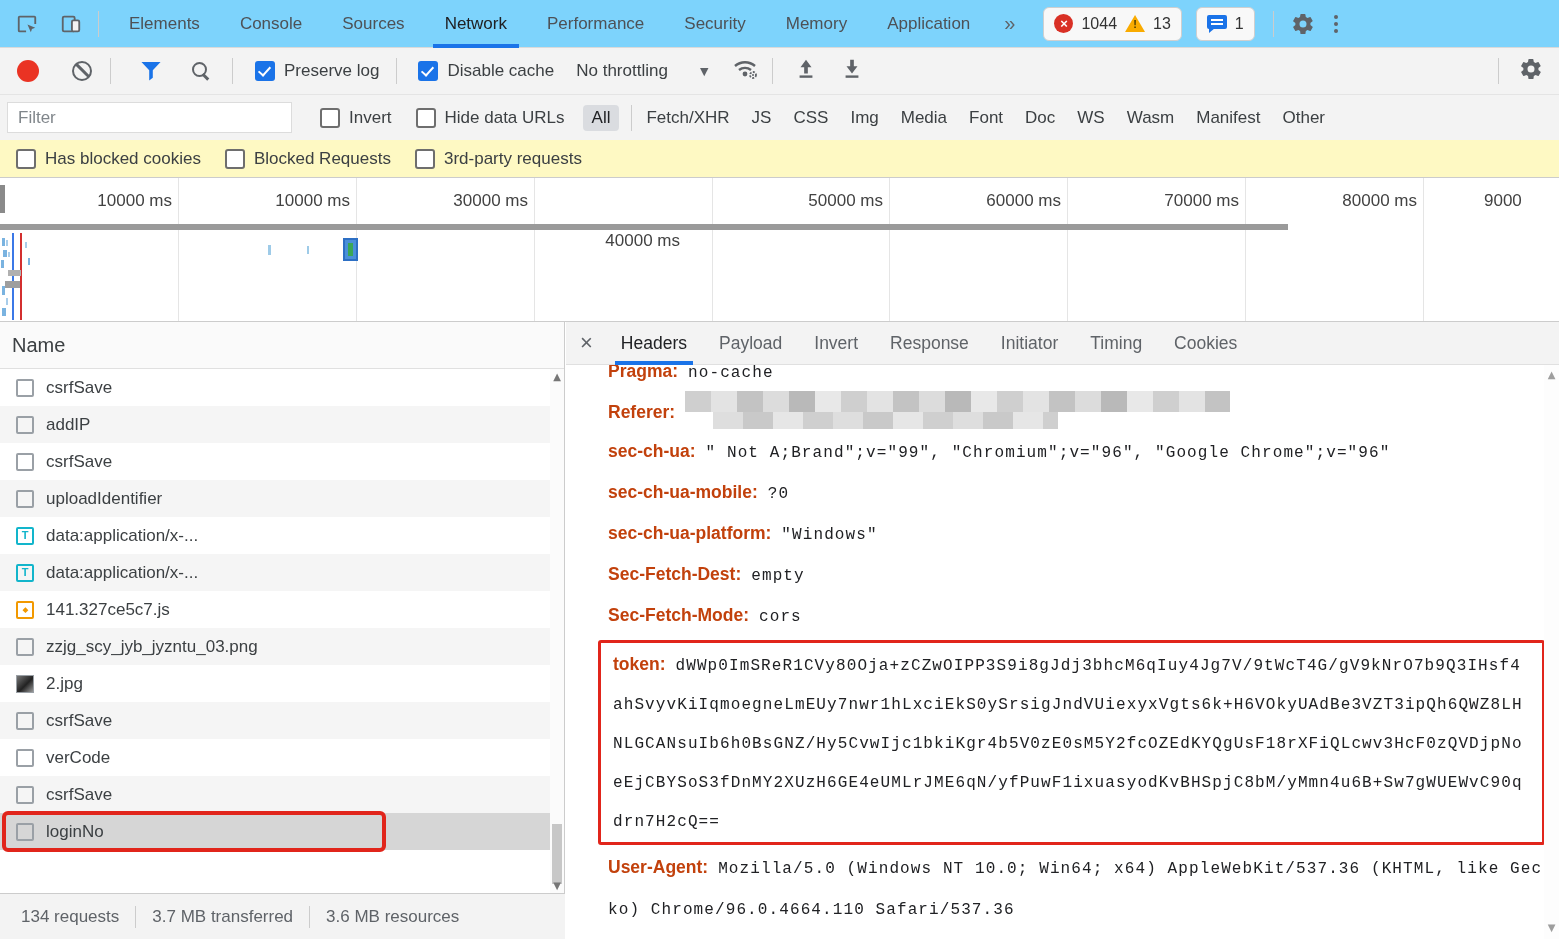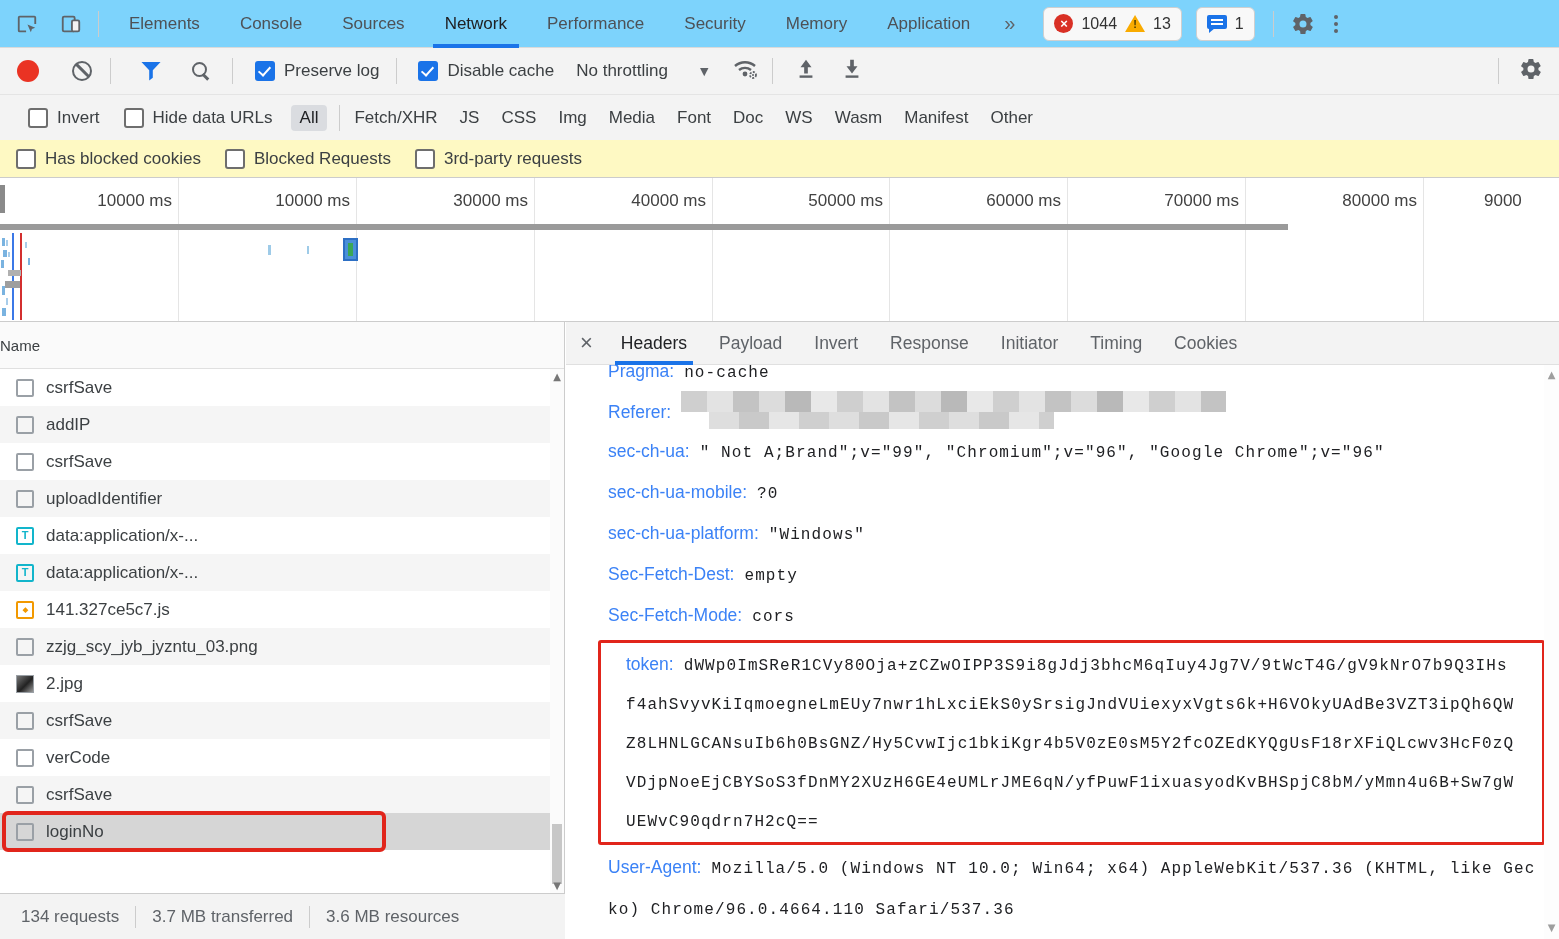--- a/index.html
+++ b/index.html
@@ -59,21 +59,21 @@
   #timeline { left:0; top:178px; width:1559px; height:144px; background:#fff; border-bottom:1px solid #ccc; overflow:hidden; }
   .gline { position:absolute; top:0; bottom:0; width:1px; background:#e5e5e5; }
   .tick { position:absolute; top:13px; font-size:17px; color:#424242; width:160px; text-align:right; }
   #selbar { position:absolute; left:0; top:46px; width:1288px; height:6px; background:#9a9a9a; }
   #ov-handle { position:absolute; left:0; top:7px; width:5px; height:28px; background:#8a8a8a; }
   .wm { position:absolute; }
 
   
   #main { left:0; top:322px; width:1559px; height:617px; }
   #leftpanel { position:absolute; left:0; top:0; width:565px; height:617px; border-right:1px solid #ccc; background:#fff; }
-  #name-header { height:47px; background:#fafafa; border-bottom:1px solid #e0e0e0; display:flex; align-items:center; font-size:15px; color:#3c4043; }
+  #name-header { height:47px; background:#fafafa; border-bottom:1px solid #e0e0e0; display:flex; align-items:center; font-size:20px; color:#3c4043; padding-left:12px; }
   #rows { position:absolute; left:0; top:47px; right:0; bottom:46px; overflow:hidden; }
   .req-row { height:37px; display:flex; align-items:center; font-size:17px; color:#3c4043; }
   .req-row.alt { background:#f5f5f5; }
   .req-row.selected { background:#d6d6d6; }
   .ic { width:18px; height:18px; margin:0 12px 0 16px; flex:none; position:relative; }
   .ic.plain { border:2px solid #9aa0a6; border-radius:2px; background:transparent; }
   .ic.text { border:2px solid #12b5cb; border-radius:2px; color:#12b5cb; font-size:11px; font-weight:bold; text-align:center; line-height:13px; }
   .ic.text::after { content:"T"; }
   .ic.script { border:2px solid #f29900; border-radius:2px; color:#f29900; font-size:9px; font-weight:bold; text-align:center; line-height:13px; letter-spacing:-1px; }
   .ic.script::after { content:"\25C6"; font-size:7px; }
@@ -92,26 +92,26 @@
   
   #rightpanel { position:absolute; left:566px; top:0; width:993px; height:617px; background:#fff; }
   #detail-tabs { height:43px; background:#f3f3f3; border-bottom:1px solid #e0e0e0; display:flex; align-items:center; position:relative; z-index:2; }
   .close-x { font-size:22px; color:#5f6368; margin:0 12px 0 14px; line-height:1; }
   .dtab { font-size:17.5px; color:#5f6368; margin:0 16px; height:43px; display:flex; align-items:center; position:relative; white-space:nowrap; }
   .dtab.active { color:#202124; }
   .dtab.active::after { content:""; position:absolute; left:-6px; right:-6px; bottom:0; height:4px; background:#1a73e8; }
   #detail-content { position:absolute; left:0; top:43px; right:15px; bottom:0; overflow:hidden; padding-left:42px; }
   .hrow { line-height:39px; font-size:17.5px; color:#202124; }
   .hrow.clip { margin-top:-13px; }
-  .hname { font-weight:normal; color:#3b82f6; margin-right:10px; }
+  .hname { font-weight:bold; color:#c2410c; margin-right:10px; }
   .hval { font-family:"Liberation Mono","DejaVu Sans Mono",monospace; font-size:16px; letter-spacing:1.1px; color:#202124; word-break:break-all; }
   .mosaic { display:inline-block; vertical-align:middle; margin-top:-6px; }
   .mz1 { width:545px; height:21px; background:repeating-linear-gradient(90deg,#cfcfcf 0 26px,#e3e3e3 26px 52px,#c3c3c3 52px 78px,#dcdcdc 78px 104px,#b9b9b9 104px 130px,#e8e8e8 130px 156px); }
   .mz2 { width:345px; height:17px; margin-left:28px; background:repeating-linear-gradient(90deg,#dedede 0 30px,#c9c9c9 30px 60px,#e6e6e6 60px 90px,#cfcfcf 90px 120px); }
-  .redbox { border:3px solid #e1251b; border-radius:3px; margin:3px 0 3px -10px; padding:2px 25px; width:947px; }
+  .redbox { border:3px solid #e1251b; border-radius:3px; margin:3px 0 3px -10px; padding:2px 12px; width:947px; }
   .redbox .hval { line-height:36px; }
   #rscroll { position:absolute; right:0; top:43px; bottom:0; width:15px; background:#fdfdfd; }
   #rscroll .up { position:absolute; top:4px; left:0; right:0; text-align:center; font-size:10px; color:#9e9e9e; font-family:"DejaVu Sans",sans-serif; }
   #rscroll .dn { position:absolute; bottom:6px; left:0; right:0; text-align:center; font-size:10px; color:#9e9e9e; font-family:"DejaVu Sans",sans-serif; }
 </style>
 </head>
 <body>
 
 <div id="app">
 
@@ -204,20 +204,21 @@
     <span class="spacer"></span>
     <span class="vdiv"></span>
     <span style="margin:0 16px 0 10px;">
       <svg width="24" height="24" viewBox="0 0 24 24">
           <path fill="#5f6368" d="M19.4 13c.04-.32.06-.66.06-1s-.02-.68-.06-1l2.1-1.65a.5.5 0 0 0 .12-.64l-2-3.46a.5.5 0 0 0-.61-.22l-2.49 1a7.3 7.3 0 0 0-1.73-1l-.38-2.65A.5.5 0 0 0 13.9 2h-4a.5.5 0 0 0-.5.42l-.38 2.65c-.62.26-1.2.6-1.73 1l-2.49-1a.5.5 0 0 0-.6.22l-2 3.46a.5.5 0 0 0 .12.64L4.4 11c-.04.32-.06.66-.06 1s.02.68.06 1l-2.1 1.65a.5.5 0 0 0-.12.64l2 3.46c.14.24.42.34.67.24l2.49-1c.53.4 1.1.74 1.73 1l.38 2.65c.04.24.25.42.5.42h4c.25 0 .46-.18.5-.42l.38-2.65a7.3 7.3 0 0 0 1.73-1l2.49 1c.25.1.53 0 .67-.24l2-3.46a.5.5 0 0 0-.12-.64L19.4 13zM12 15.5A3.5 3.5 0 1 1 12 8.5a3.5 3.5 0 0 1 0 7z"></path>
         </svg>
     </span>
   </div>
 
   <div id="filterbar" class="abs">
+    <input id="filter-input" type="text" placeholder="Filter" style="">
     <span class="cb unchecked" style="margin-left:28px;"></span>
     <span class="cb-label">Invert</span>
     <span class="cb unchecked" style="margin-left:24px;"></span>
     <span class="cb-label">Hide data URLs</span>
     <span class="chip selected" style="margin-left:18px;">All</span>
     <span class="vdiv" style="margin:0 0 0 12px;"></span>
     <span class="chip" style="margin-left:14px;">Fetch/XHR</span>
     <span class="chip">JS</span>
     <span class="chip">CSS</span>
     <span class="chip">Img</span>
@@ -244,21 +245,21 @@
     <div class="gline" style="left:356px;"></div>
     <div class="gline" style="left:534px;"></div>
     <div class="gline" style="left:712px;"></div>
     <div class="gline" style="left:889px;"></div>
     <div class="gline" style="left:1067px;"></div>
     <div class="gline" style="left:1245px;"></div>
     <div class="gline" style="left:1423px;"></div>
     <span class="tick" style="left:12px;">10000 ms</span>
     <span class="tick" style="left:190px;">10000 ms</span>
     <span class="tick" style="left:368px;">30000 ms</span>
-    <span class="tick" style="left:546px;">40000 ms</span>
+    <span class="tick" style="left:520px;margin-top:40px;">40000 ms</span>
     <span class="tick" style="left:723px;">50000 ms</span>
     <span class="tick" style="left:901px;">60000 ms</span>
     <span class="tick" style="left:1079px;">70000 ms</span>
     <span class="tick" style="left:1257px;">80000 ms</span>
     <span class="tick" style="left:1484px; width:auto; text-align:left;">9000</span>
     <div id="selbar"></div>
     <div id="ov-handle"></div>
 
     <div class="wm" style="left:12px;top:55px;width:2px;height:87px;background:#3b78e7;"></div>
     <div class="wm" style="left:20px;top:55px;width:2px;height:87px;background:#d32f2f;"></div>

